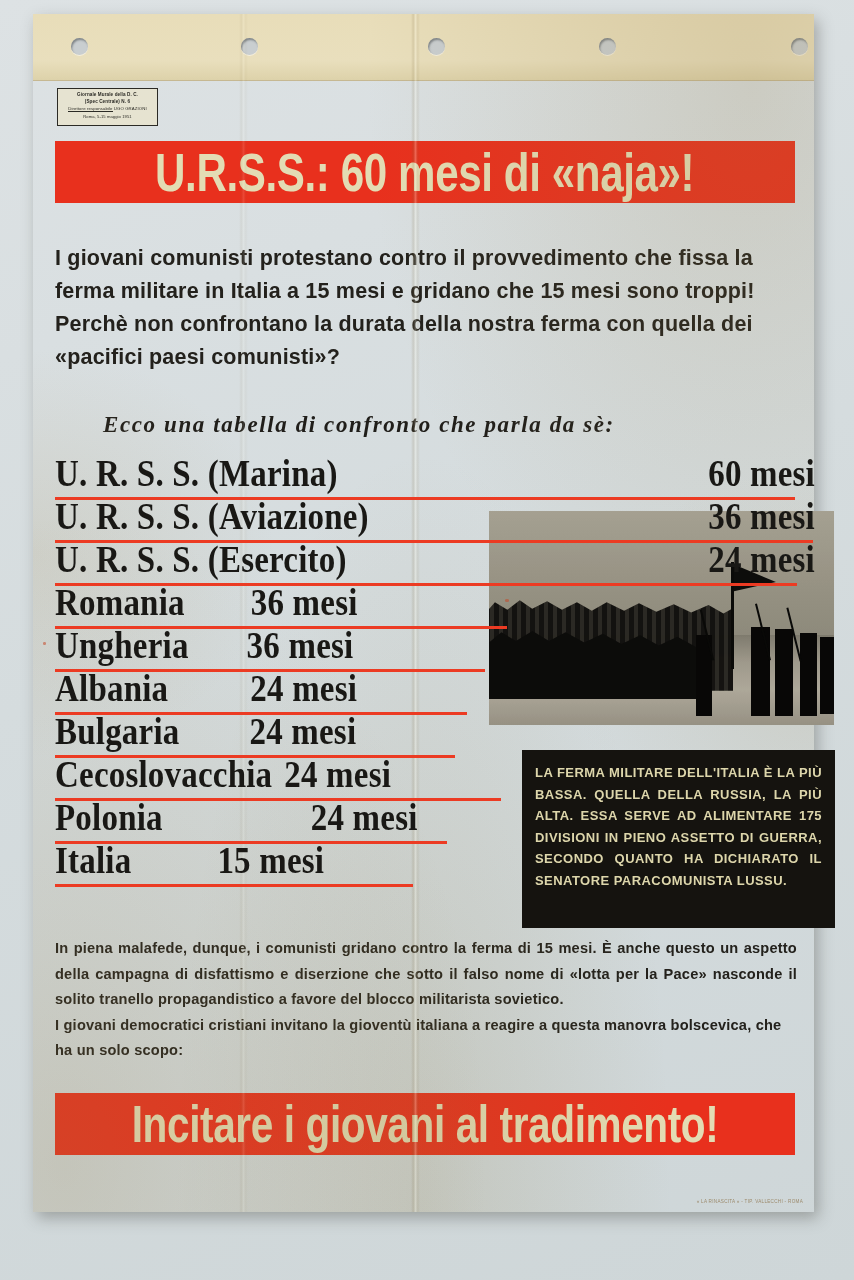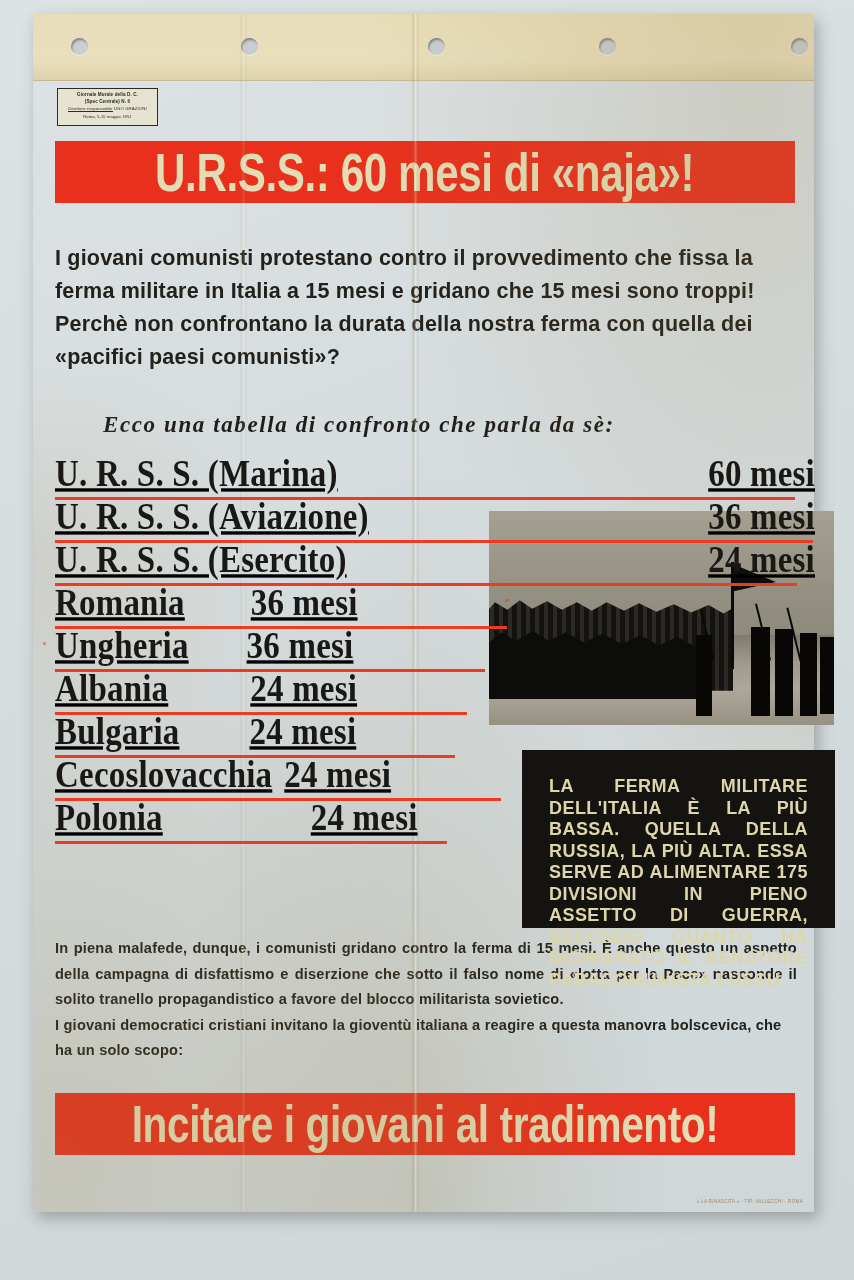--- a/index.html
+++ b/index.html
@@ -258,21 +258,20 @@
     letter-spacing: 0.3px;
   }
 
   
   #table {
     position: absolute;
     left: 22px;
     top: 444px;
     width: 760px;
     z-index: 10;
-    text-decoration: underline;
   }
   .trow {
     position: relative;
     height: 43px;
   }
   .trow .cells {
     position: relative;
     height: 37px;
     display: flex;
     align-items: baseline;
@@ -310,24 +309,24 @@
     left: 489px;
     top: 736px;
     width: 313px;
     height: 178px;
     background: #15130f;
     z-index: 11;
     padding: 12px 13px;
     box-sizing: border-box;
   }
   #blackbox p {
-    margin: 14px;
+    margin: 0;
     font-family: "Liberation Sans", sans-serif;
     font-weight: bold;
-    font-size: 18px;
+    font-size: 13px;
     line-height: 21.5px;
     color: #ddd6ab;
     text-align: justify;
     letter-spacing: 0.45px;
     text-transform: uppercase;
   }
 
   
   #closing {
     position: absolute;
@@ -489,20 +488,28 @@
           <div class="rule" style="width: 446px;"></div>
         </div>
         <div class="trow">
           <div class="cells lay-fixed">
             <span class="country">Polonia</span>
             <span class="spacer" style="width: 148px;"></span>
             <span class="months">24 mesi</span>
           </div>
           <div class="rule" style="width: 392px;"></div>
         </div>
+        <div class="trow">
+          <div class="cells lay-fixed">
+            <span class="country">Italia</span>
+            <span class="spacer" style="width: 86px;"></span>
+            <span class="months">15 mesi</span>
+          </div>
+          <div class="rule" style="width: 358px;"></div>
+        </div>
       </div>
 
     <div id="blackbox">
       <p>LA FERMA MILITARE DELL'ITALIA È LA PIÙ BASSA. QUELLA DELLA RUSSIA, LA PIÙ ALTA. ESSA SERVE AD ALIMENTARE 175 DIVISIONI IN PIENO ASSETTO DI GUERRA, SECONDO QUANTO HA DICHIARATO IL SENATORE PARACOMUNISTA LUSSU.</p>
     </div>
 
     <div id="closing">
       <p>In piena malafede, dunque, i comunisti gridano contro la ferma di 15 mesi. È anche questo un aspetto della campagna di disfattismo e diserzione che sotto il falso nome di «lotta per la Pace» nasconde il solito tranello propagandistico a favore del blocco militarista sovietico.</p>
       <p class="last-line">I giovani democratici cristiani invitano la gioventù italiana a reagire a questa manovra bolscevica, che ha un solo scopo:</p>
     </div>

